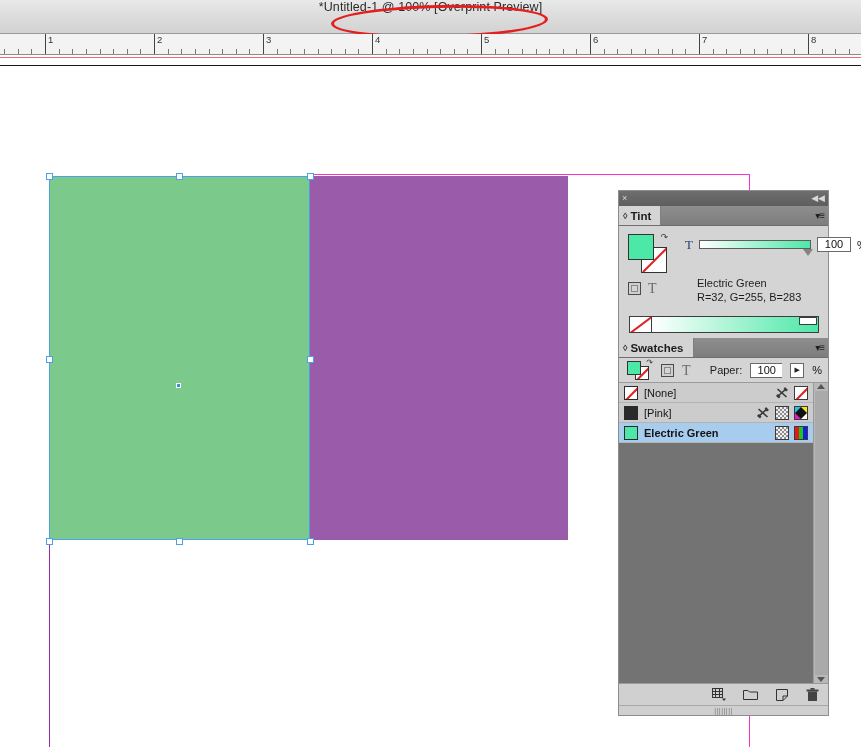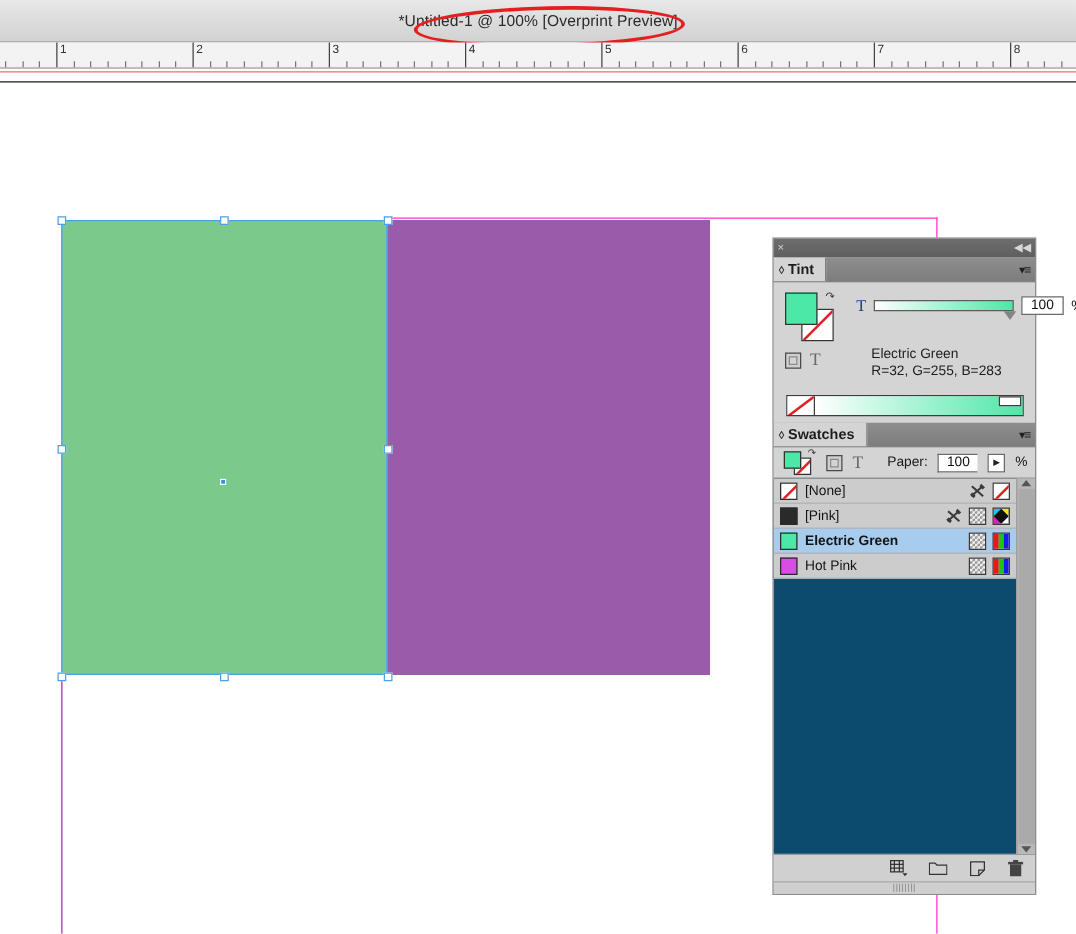--- a/index.html
+++ b/index.html
@@ -21,21 +21,20 @@
 
   
   #titlebar {
     position: absolute;
     left: 0; top: 0;
     width: 861px; height: 34px;
     background: linear-gradient(to bottom, #e9e9e9 0%, #dcdcdc 50%, #d2d2d2 100%);
     border-bottom: 1px solid #9a9a9a;
     box-sizing: border-box;
     display: flex;
-    align-items: center;
     justify-content: center;
   }
   #titlebar-text {
     font-size: 12.5px;
     color: #2b2b2b;
     letter-spacing: .1px;
     user-select: none;
   }
 
   
@@ -440,21 +439,21 @@
   
   #sw-list-wrap {
     position: relative;
     height: 300px;
     background: #c8c8c8;
     border-top: 1px solid #9a9a9a;
     display: flex;
   }
   #sw-list {
     flex: 1;
-    background: #0c4a6e;
+    background: #737373;
     overflow: hidden;
   }
   .sw-row {
     height: 20px;
     display: flex;
     align-items: center;
     padding: 0 2px 0 5px;
     box-sizing: border-box;
     border-bottom: 1px solid #b3b3b3;
     background: #cccccc;
@@ -833,32 +832,20 @@
             <div class="sw-name bold">Electric Green</div>
             <div class="sw-icons">
               <div class="ic ic-check"></div>
               <div class="ic ic-rgb">
                 <i style="background:#e81818"></i>
                 <i style="background:#18c818"></i>
                 <i style="background:#1818e8"></i>
               </div>
             </div>
           </div>
-          <div class="sw-row">
-            <div class="sw-chip" style="background: rgb(218, 76, 232);"></div>
-            <div class="sw-name">Hot Pink</div>
-            <div class="sw-icons">
-              <div class="ic ic-check"></div>
-              <div class="ic ic-rgb">
-                <i style="background:#e81818"></i>
-                <i style="background:#18c818"></i>
-                <i style="background:#1818e8"></i>
-              </div>
-            </div>
-          </div>
         </div>
       <div id="sw-scrollbar">
         <div class="sb-arrow sb-up"></div>
         <div id="sb-track"></div>
         <div class="sb-arrow sb-down"></div>
       </div>
     </div>
 
     <div id="sw-footer">
       <div class="foot-ic">

